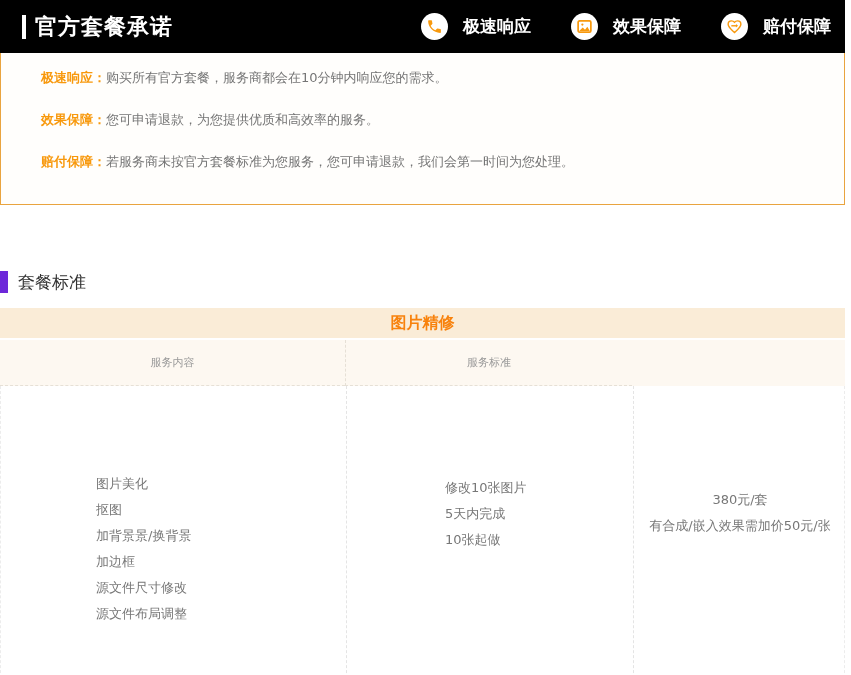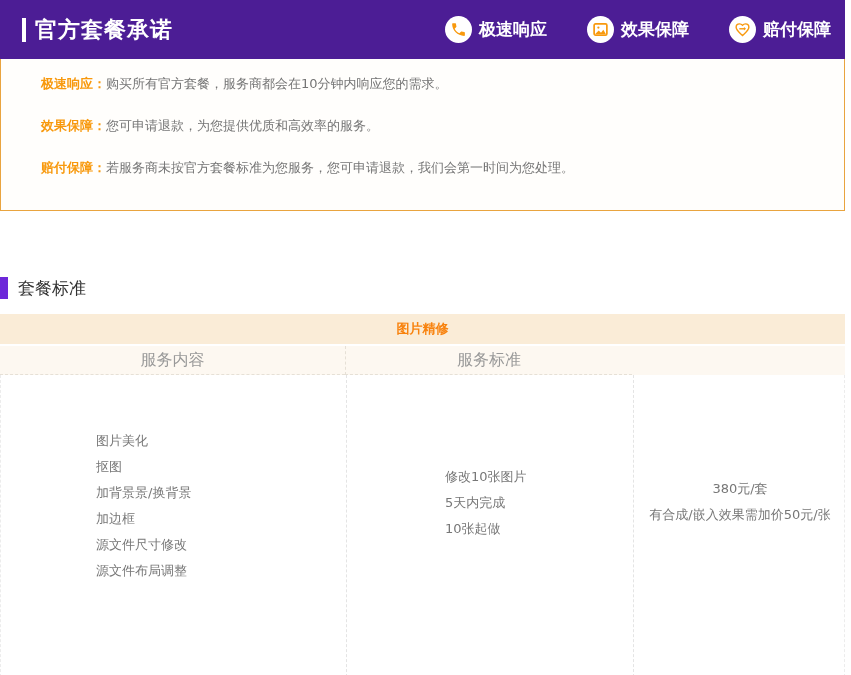--- a/index.html
+++ b/index.html
@@ -6,35 +6,35 @@
   html, body { background: #ffffff; }
   body {
     width: 851px; height: 675px;
     font-family: "DejaVu Sans", "Liberation Sans", sans-serif;
     overflow: hidden;
   }
   .page { width: 845px; }
 
   
   .banner {
-    height: 59px; background: #4c1d95;
+    height: 53px; background: #000000;
     display: flex; align-items: center;
     padding: 0 14px 0 22px;
   }
   .banner-title-wrap { display: flex; align-items: center; }
   .banner-bar {
     width: 4px; height: 24px; background: #ffffff; margin-right: 9px;
   }
   .banner-title {
     color: #ffffff; font-size: 22px; font-weight: bold; letter-spacing: 1px;
   }
   .banner-badges {
     margin-left: auto; display: flex; align-items: center; gap: 40px;
   }
-  .badge { display: flex; align-items: center; gap: 7px; }
+  .badge { display: flex; align-items: center; gap: 15px; }
   .badge-circle {
     width: 27px; height: 27px; border-radius: 50%; background: #ffffff;
     display: flex; align-items: center; justify-content: center; flex: 0 0 auto;
   }
   .badge-circle svg { display: block; }
   .badge-label { color: #ffffff; font-size: 17px; font-weight: bold; }
 
   
   .promise-box {
     height: 152px;
@@ -54,40 +54,40 @@
     display: flex; align-items: center;
     color: #333333; font-size: 17px;
   }
 
   
   .pkg-table { margin-top: 15px; width: 845px; }
   .pkg-title-row {
     height: 30px; background: #faecd7;
     display: flex; align-items: center; justify-content: center;
   }
-  .pkg-title { color: #f8820d; font-size: 13px; font-weight: bold; }
+  .pkg-title { color: #f8820d; font-size: 16px; font-weight: bold; }
   .pkg-grid { display: grid; grid-template-columns: 345px 287px 213px; }
   .pkg-head-row {
     border-top: 2px solid #ffffff;
     background: #fdf8f1;
   }
   .pkg-head-cell {
-    height: 29px; display: flex; align-items: center; justify-content: center;
-    color: #999999; font-size: 16px;
+    height: 46px; display: flex; align-items: center; justify-content: center;
+    color: #999999; font-size: 11px;
     border-bottom: 1px dashed #e6e0d6;
     font-family: Liberation Serif, serif;
   }
   .pkg-head-cell + .pkg-head-cell { border-left: 1px dashed #e6e0d6; }
   .pkg-body-row {
     height: 317px;
     border-left: 1px dashed #ececec; border-right: 1px dashed #ececec;
   }
   .pkg-body-cell { color: #777777; font-size: 13px; }
   .pkg-body-cell + .pkg-body-cell { border-left: 1px dashed #e4e4e4; }
-  .cell-content { padding: 57px 0 0 95px; }
+  .cell-content { padding: 57px 0 0 95px; margin-top: 32px; }
   .cell-standard { padding: 93px 0 0 98px; }
   .cell-price { padding: 105px 10px 0 10px; text-align: center; }
   .pkg-item { line-height: 18px; margin-bottom: 8px; list-style: none; }
 </style>
 </head>
 <body>
 
 <div class="page">
 
   <div class="banner">

